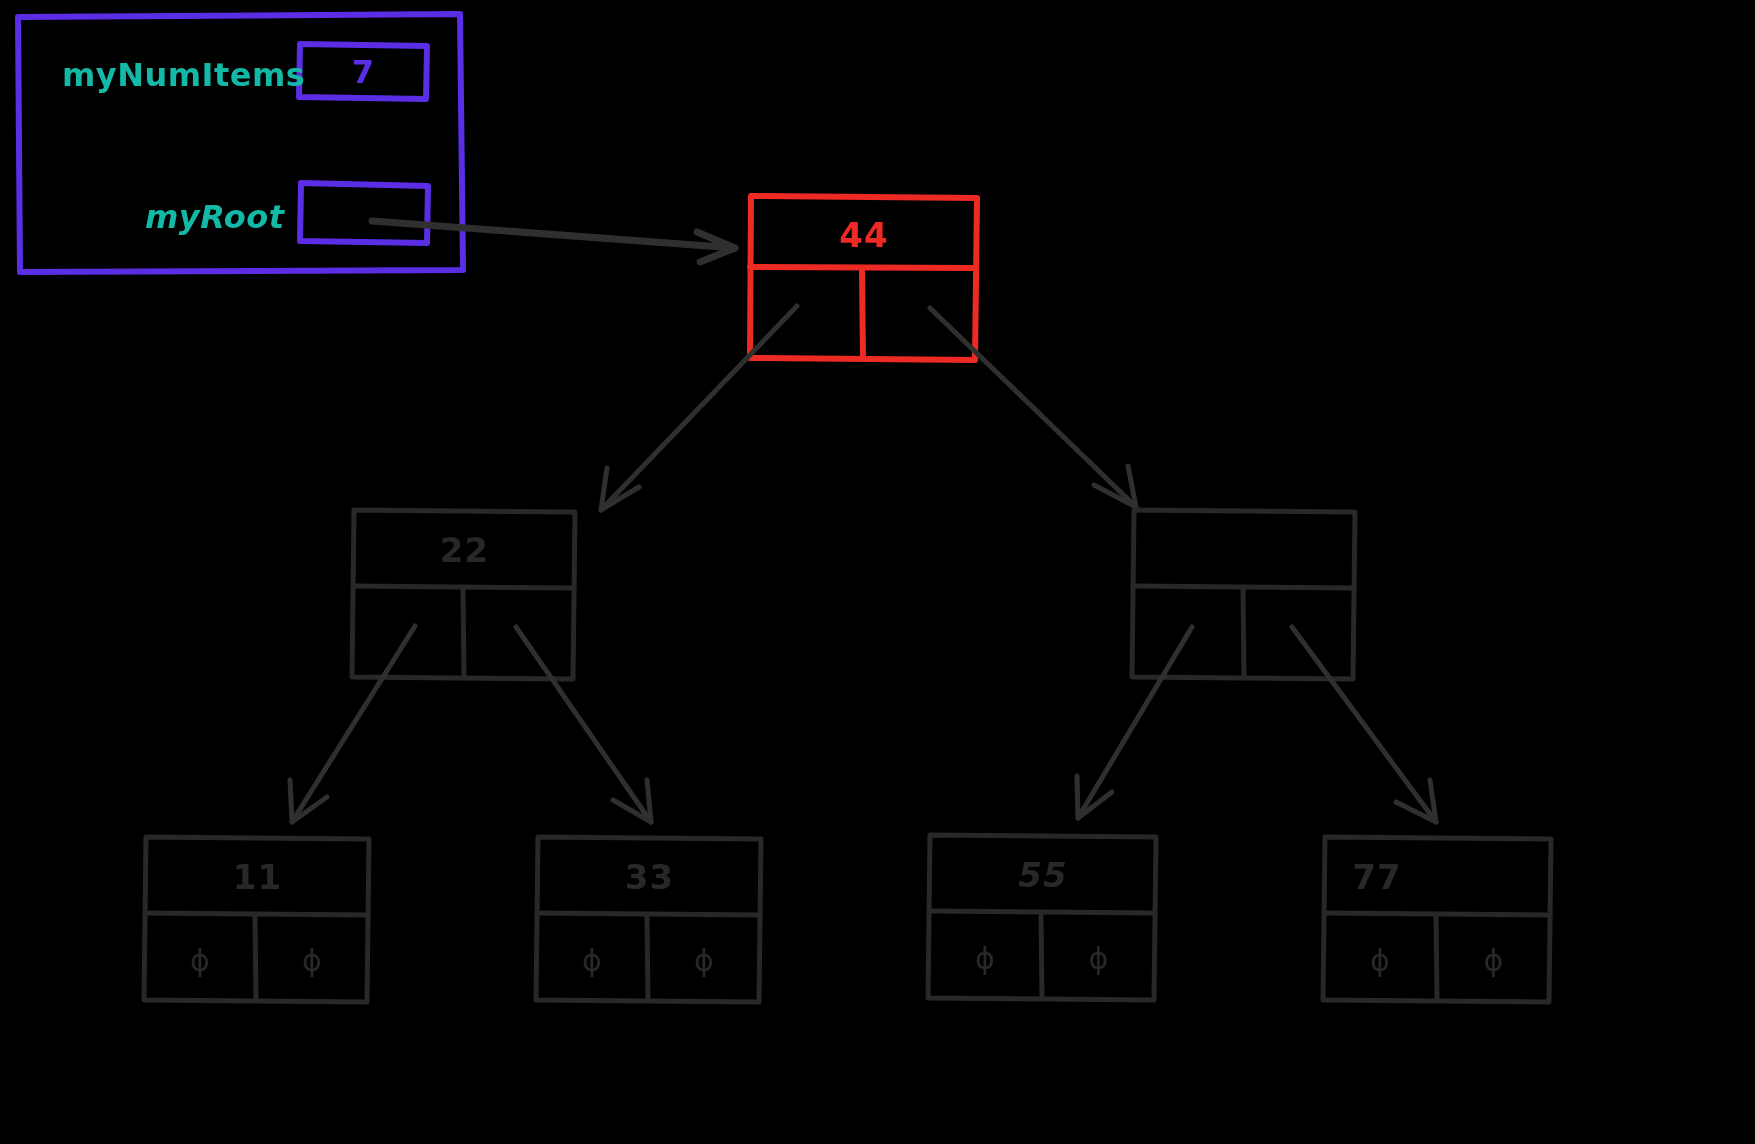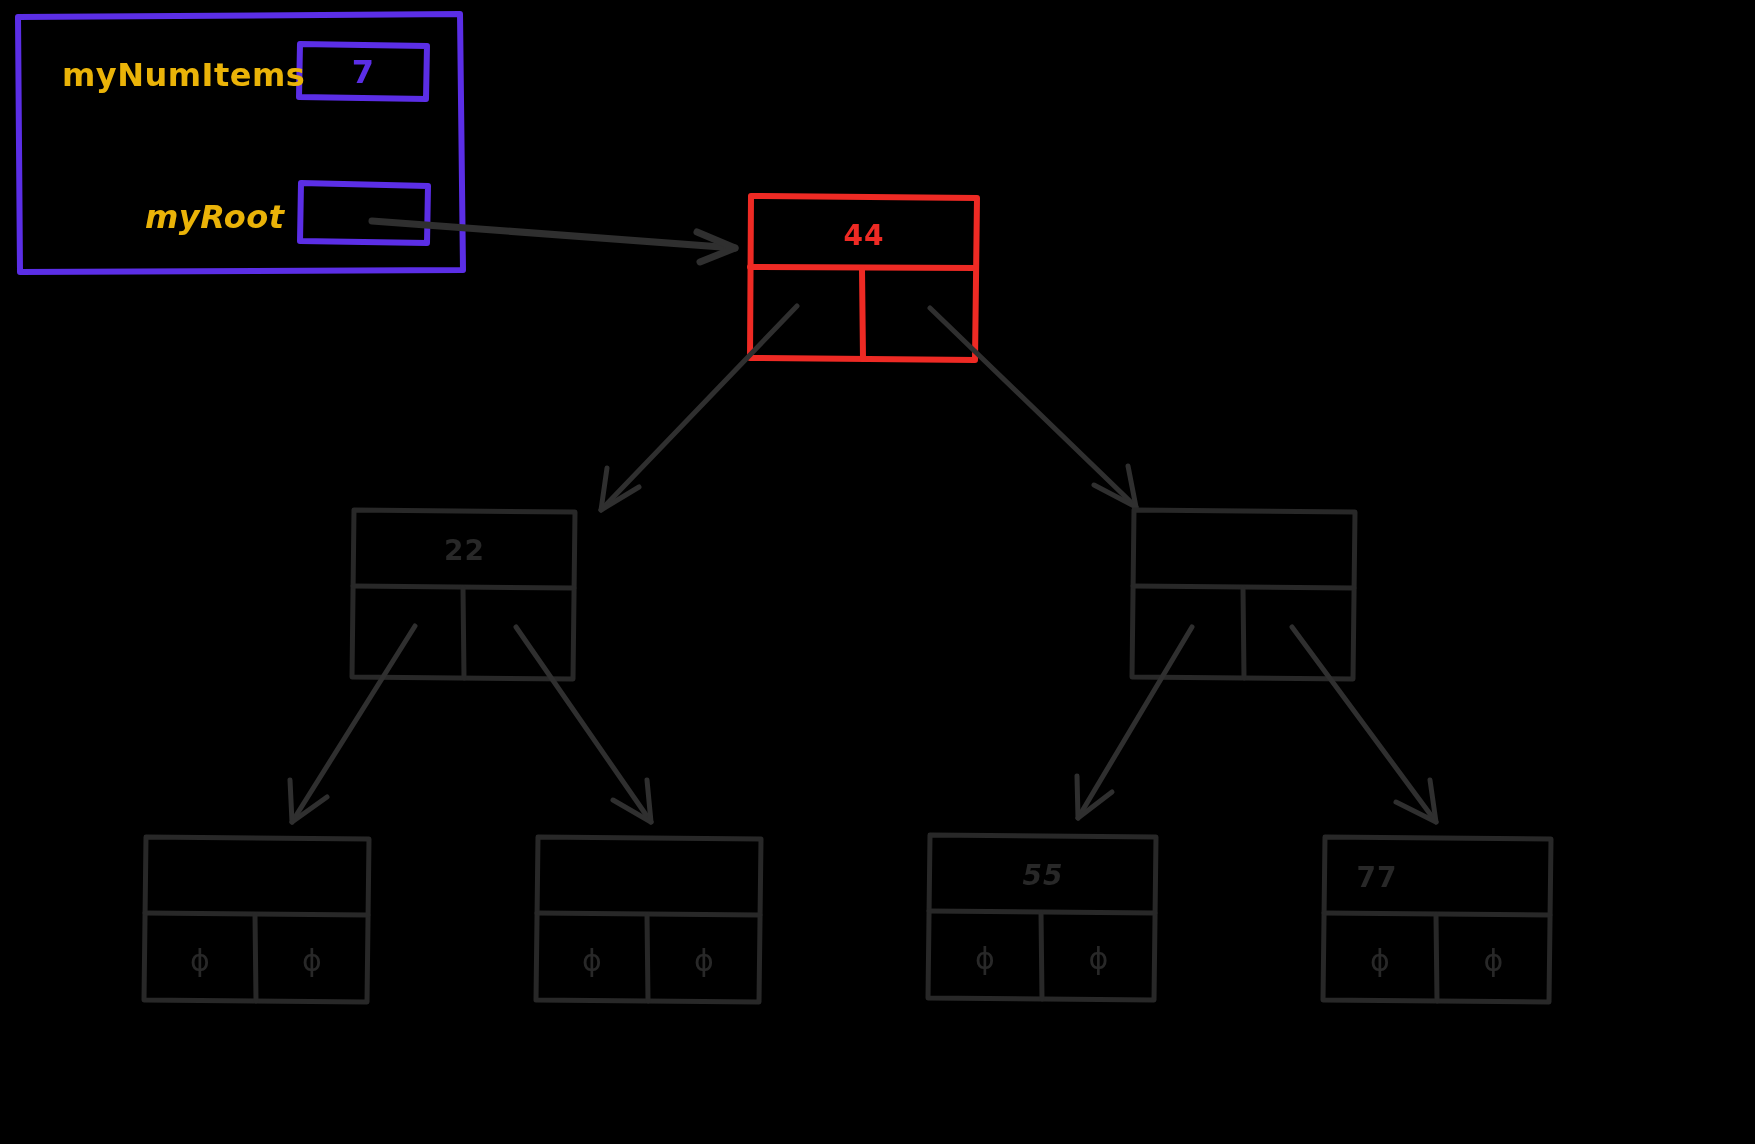--- a/index.html
+++ b/index.html
@@ -24,38 +24,38 @@
     height: 1144px;
     pointer-events: none;
   }
   .txt {
     position: absolute;
     pointer-events: none;
     white-space: nowrap;
   }
   .node-value {
     font-family: "DejaVu Sans", sans-serif;
-    font-size: 28px;
+    font-size: 34px;
     font-weight: 600;
     color: #282828;
     letter-spacing: 1px;
   }
   .node-value.root {
     color: #ee2a24;
   }
   .null-glyph {
     font-family: "DejaVu Sans", sans-serif;
     font-size: 30px;
     color: #282828;
   }
   .obj-label {
     font-family: "DejaVu Sans", sans-serif;
     font-size: 32px;
     font-weight: 600;
-    color: #eab308;
+    color: #14b8a6;
     letter-spacing: 0.5px;
   }
   .obj-value {
     font-family: "DejaVu Sans", sans-serif;
     font-size: 32px;
     font-weight: 700;
     color: #5b2ee6;
   }
   .centerer {
     display: flex;
@@ -158,23 +158,25 @@
   <div class="txt obj-label" style="left:62px; top:56px;">myNumItems</div>
   <div class="txt obj-value centerer" style="left:299px; top:46px; width:128px; height:52px;">7</div>
 
   <div class="txt obj-label" style="left:145px; top:198px;font-style:italic;">myRoot</div>
 
   <div class="txt node-value root centerer" style="left:751px; top:206px; width:226px; height:58px;">44</div>
 
   <div class="txt node-value centerer" style="left:354px; top:520px; width:221px; height:60px;text-align:center;">22</div>
 
 
+  <div class="txt node-value centerer" style="left:146px; top:847px; width:223px; height:60px;">11</div>
   <div class="txt null-glyph centerer" style="left:145px; top:930px; width:110px; height:60px;">ϕ</div>
   <div class="txt null-glyph centerer" style="left:256px; top:930px; width:112px; height:60px;">ϕ</div>
 
+  <div class="txt node-value centerer" style="left:538px; top:847px; width:223px; height:60px;">33</div>
   <div class="txt null-glyph centerer" style="left:537px; top:930px; width:110px; height:60px;">ϕ</div>
   <div class="txt null-glyph centerer" style="left:648px; top:930px; width:112px; height:60px;">ϕ</div>
 
   <div class="txt node-value centerer" style="left:930px; top:845px; width:226px; height:60px;font-style:italic;">55</div>
   <div class="txt null-glyph centerer" style="left:929px; top:928px; width:112px; height:60px;">ϕ</div>
   <div class="txt null-glyph centerer" style="left:1042px; top:928px; width:113px; height:60px;">ϕ</div>
 
   <div class="txt node-value centerer" style="left:1264px; top:847px; width:226px; height:60px;">77</div>
   <div class="txt null-glyph centerer" style="left:1324px; top:930px; width:112px; height:60px;">ϕ</div>
   <div class="txt null-glyph centerer" style="left:1437px; top:930px; width:113px; height:60px;">ϕ</div>

